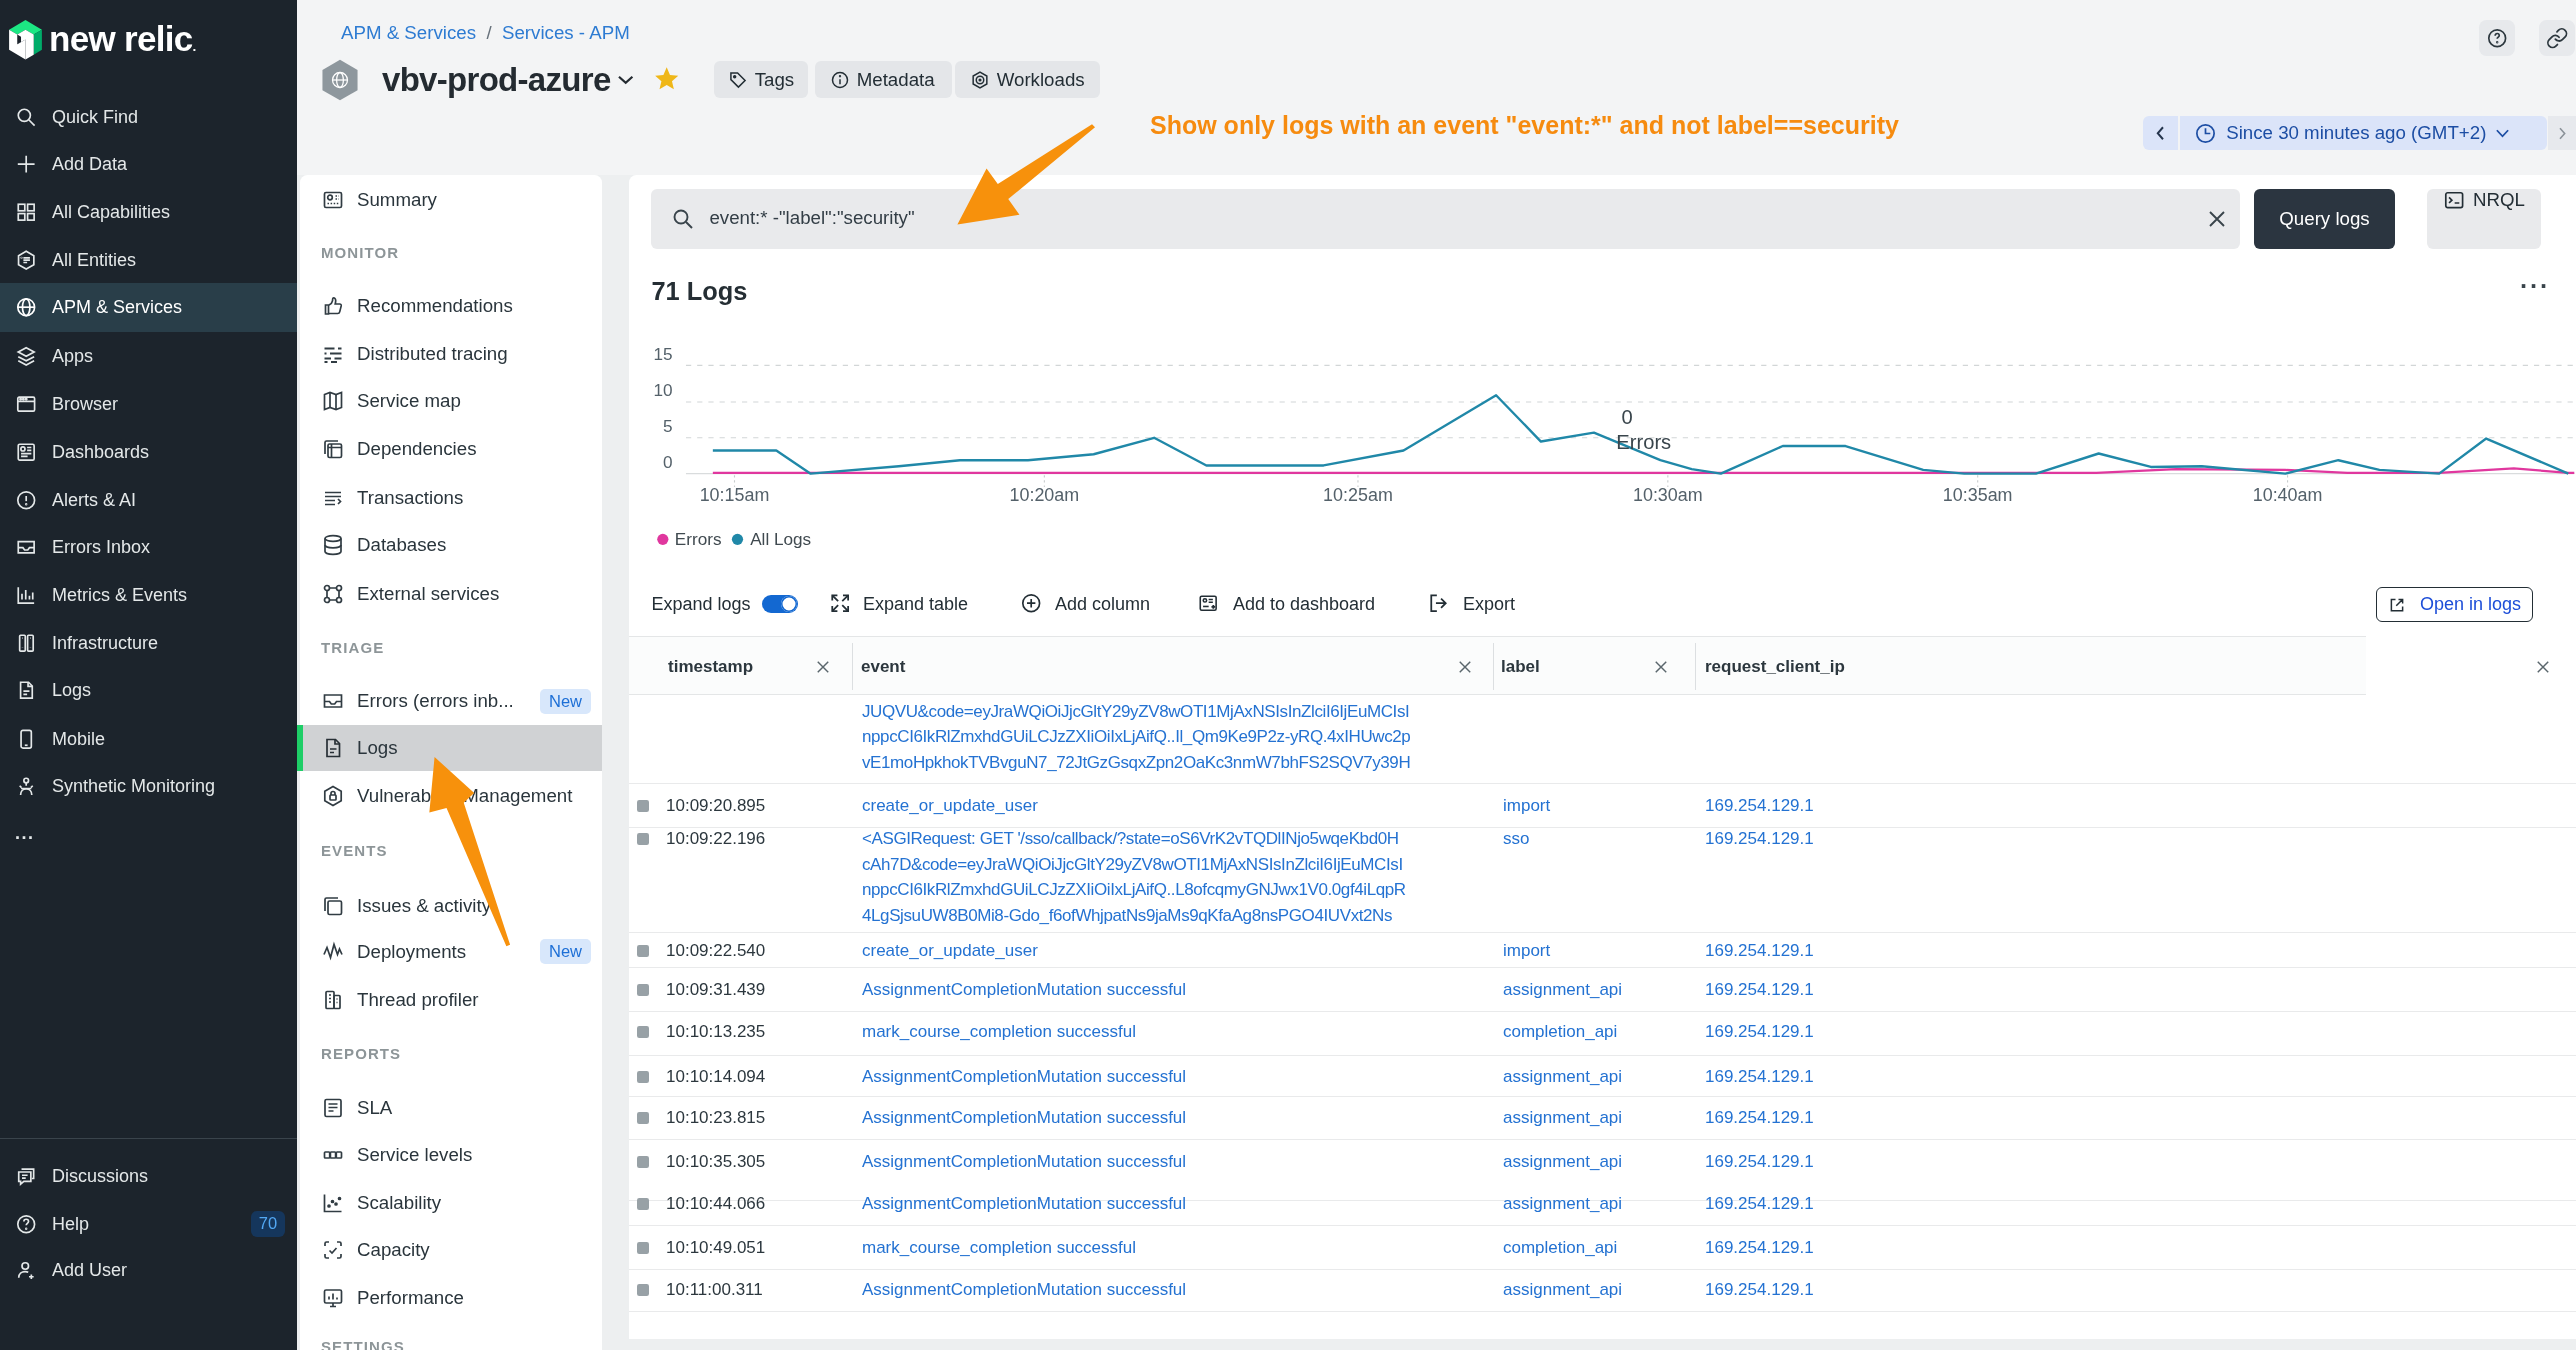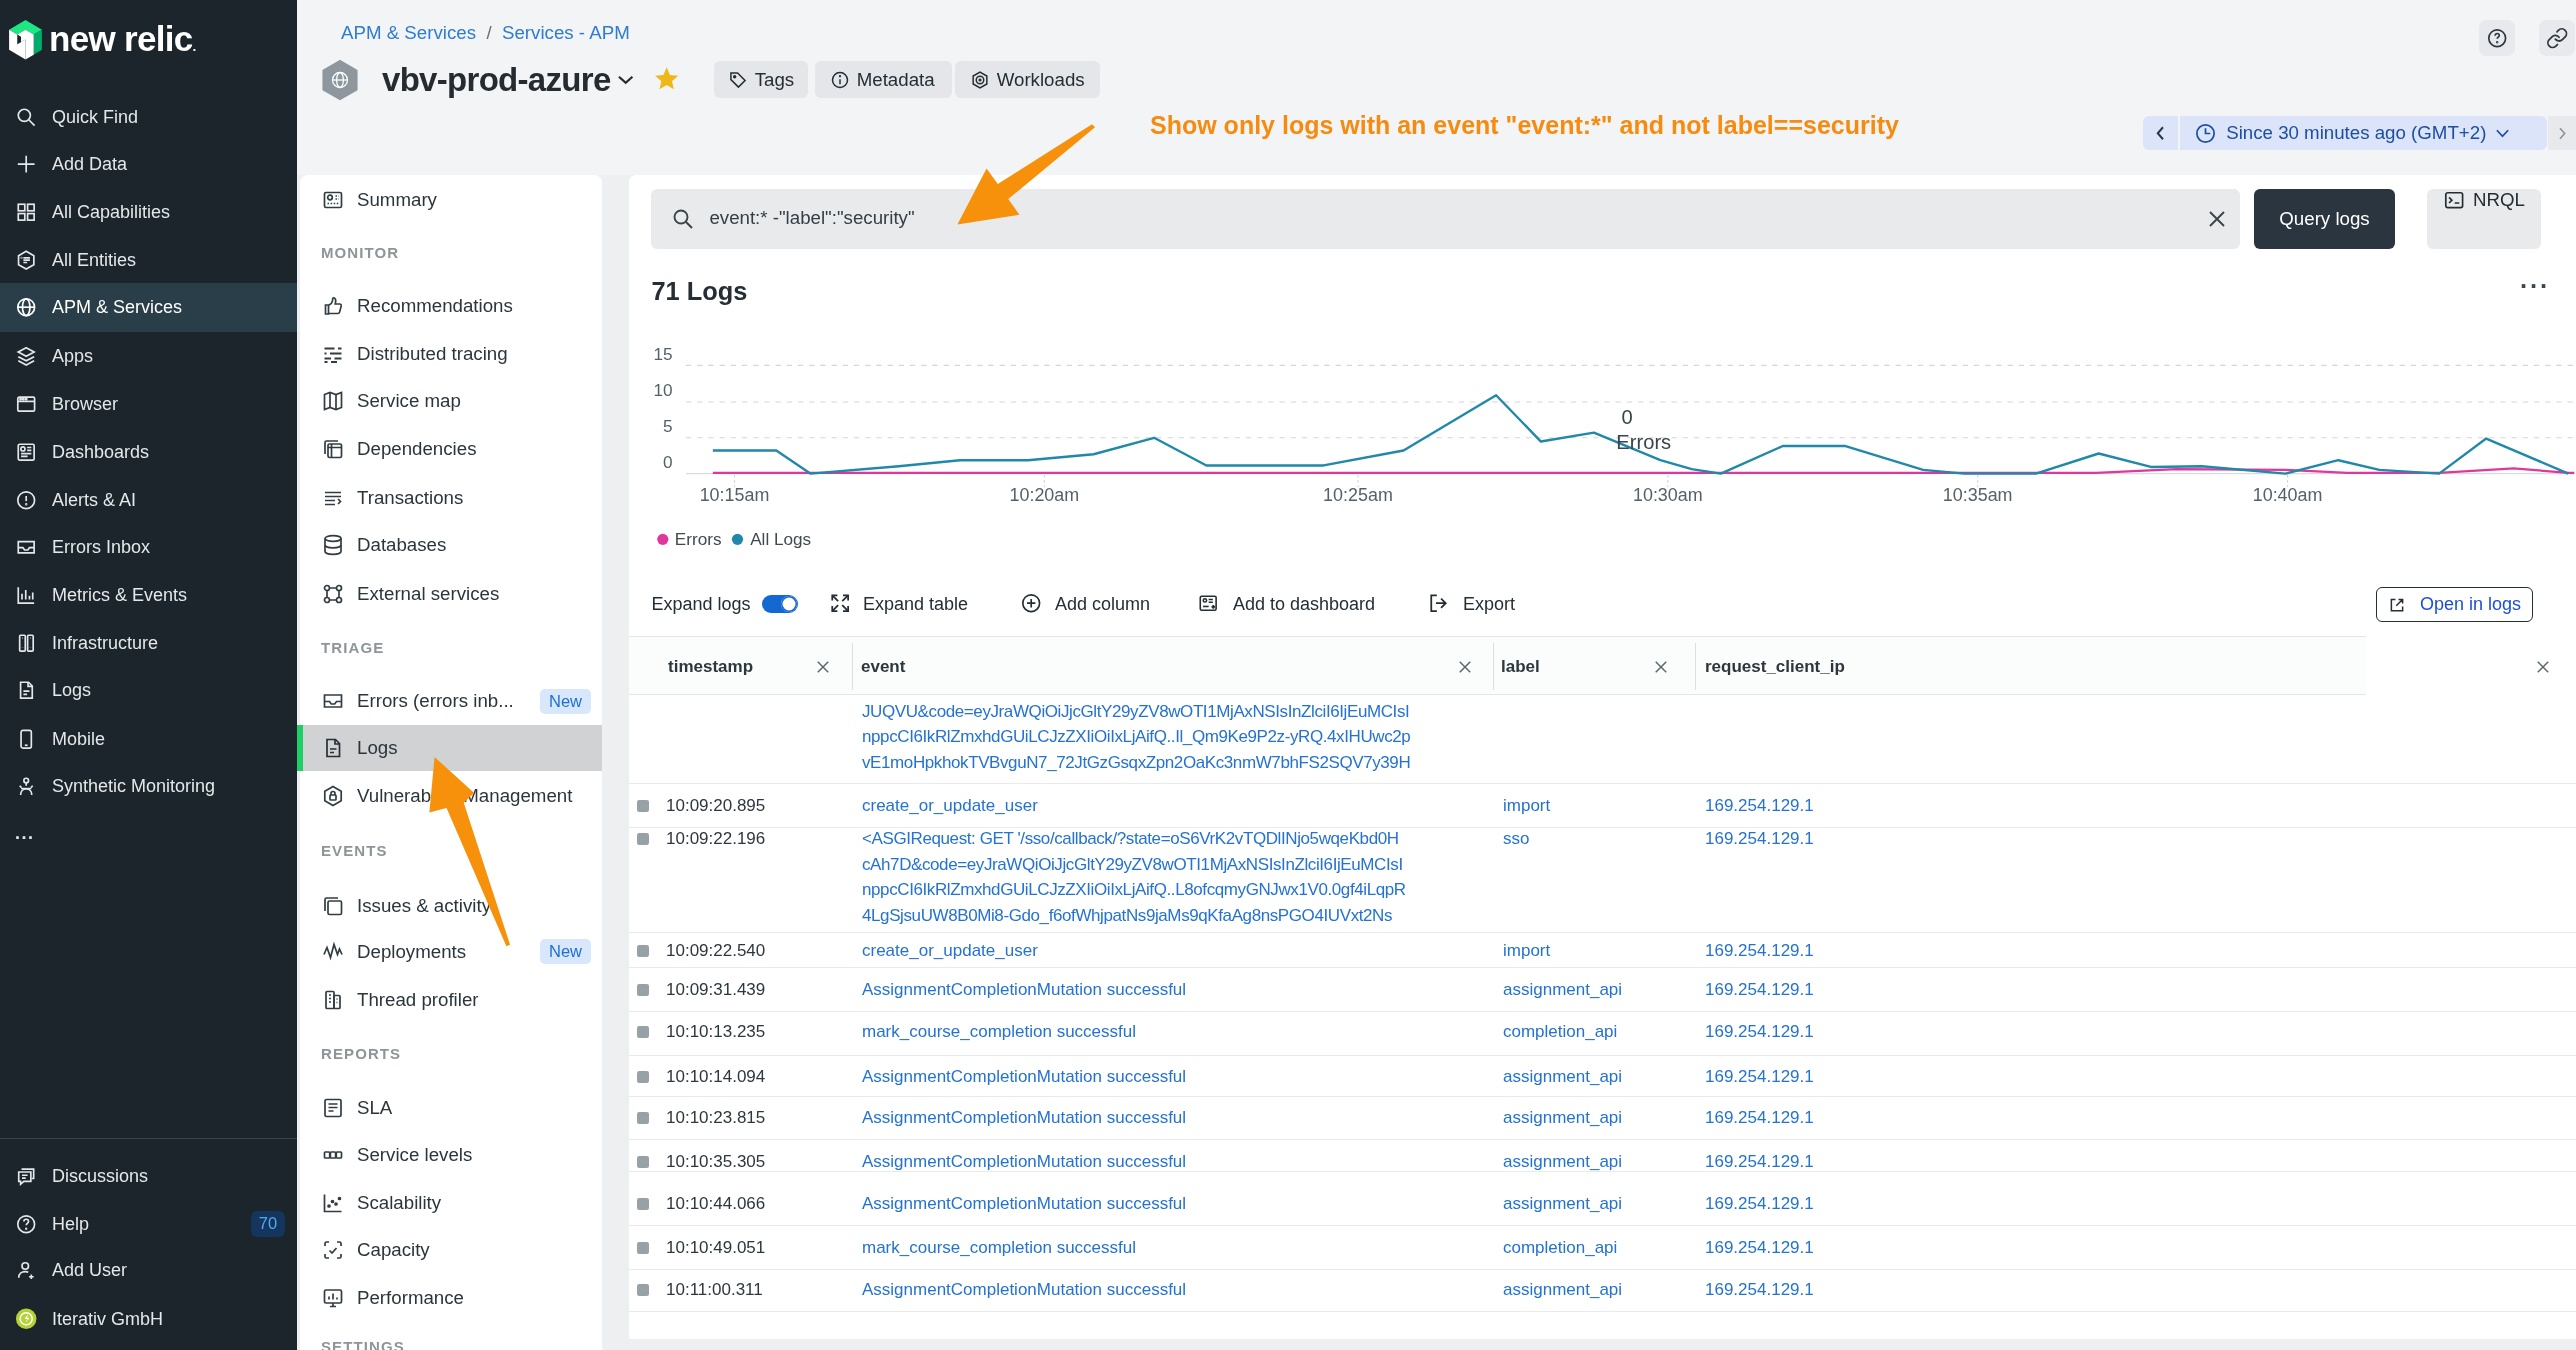--- a/index.html
+++ b/index.html
@@ -225,30 +225,20 @@
     </div>
   <div class="sitem" style="top:1246px">
       <span class="ic">
         <svg width="22.4" height="22.4" viewBox="0 0 24 24" fill="none" stroke="#e4e8e9" stroke-width="1.8">
           <circle cx="11" cy="7.5" r="3.5"></circle>
           <path d="M4 20c0-4 3-6.5 7-6.5 1.2 0 2.3.2 3.2.6"></path>
           <path d="M17.5 16.5v5M15 19h5"></path>
         </svg>
       </span>
       <span class="tx">Add User</span>
-    </div>
-  <div class="sitem" style="top:1295px">
-      <span class="ic">
-        <svg width="25.4" height="25.4" viewBox="0 0 24 24">
-          <circle cx="12" cy="12" r="11" fill="#b3d334"></circle>
-          <circle cx="12" cy="12" r="6.5" fill="none" stroke="#ffffff" stroke-width="1.6"></circle>
-          <path d="M13.5 7.5l-3.2 4.8h3l-2.5 4.2 5-5.5h-2.8z" fill="#ffffff"></path>
-        </svg>
-      </span>
-      <span class="tx">Iterativ GmbH</span>
     </div>
 </div>
 <div class="abs" style="left:297px;top:175px;width:2279px;height:1176px;background:#edeff0"></div>
 <div class="abs" id="subnav">
   <div class="nitem" style="top:1.5px">
       <span class="ic">
         <svg width="24" height="24" viewBox="0 0 24 24" fill="none" stroke="#313c43" stroke-width="1.7">
           <rect x="3.5" y="4.5" width="17" height="15" rx="1.5"></rect>
           <circle cx="9" cy="9.5" r="2.3"></circle>
           <path d="M14.5 8h3.5M14.5 11h3.5M6.5 15.5h11" stroke-dasharray="1.5 1.6"></path>
@@ -674,21 +664,21 @@
     <span class="lk abs" style="left:874px;top:11.2px">assignment_api</span>
     <span class="lk abs" style="left:1076px;top:11.2px">169.254.129.1</span>
   </div>
   <div class="row" style="top:922px;height:43px">
     <span class="sq" style="top:15px"></span>
       <span class="ts abs" style="top:11.2px">10:10:23.815</span>
     <span class="lk abs" style="left:233px;top:11.2px">AssignmentCompletionMutation successful</span>
     <span class="lk abs" style="left:874px;top:11.2px">assignment_api</span>
     <span class="lk abs" style="left:1076px;top:11.2px">169.254.129.1</span>
   </div>
-  <div class="row" style="top:966px;height:31px">
+  <div class="row" style="top:966px;height:60px">
     <span class="sq" style="top:15px"></span>
       <span class="ts abs" style="top:11.2px">10:10:35.305</span>
     <span class="lk abs" style="left:233px;top:11.2px">AssignmentCompletionMutation successful</span>
     <span class="lk abs" style="left:874px;top:11.2px">assignment_api</span>
     <span class="lk abs" style="left:1076px;top:11.2px">169.254.129.1</span>
   </div>
   <div class="row" style="top:1008px;height:43px">
     <span class="sq" style="top:15px"></span>
       <span class="ts abs" style="top:11.2px">10:10:44.066</span>
     <span class="lk abs" style="left:233px;top:11.2px">AssignmentCompletionMutation successful</span>

